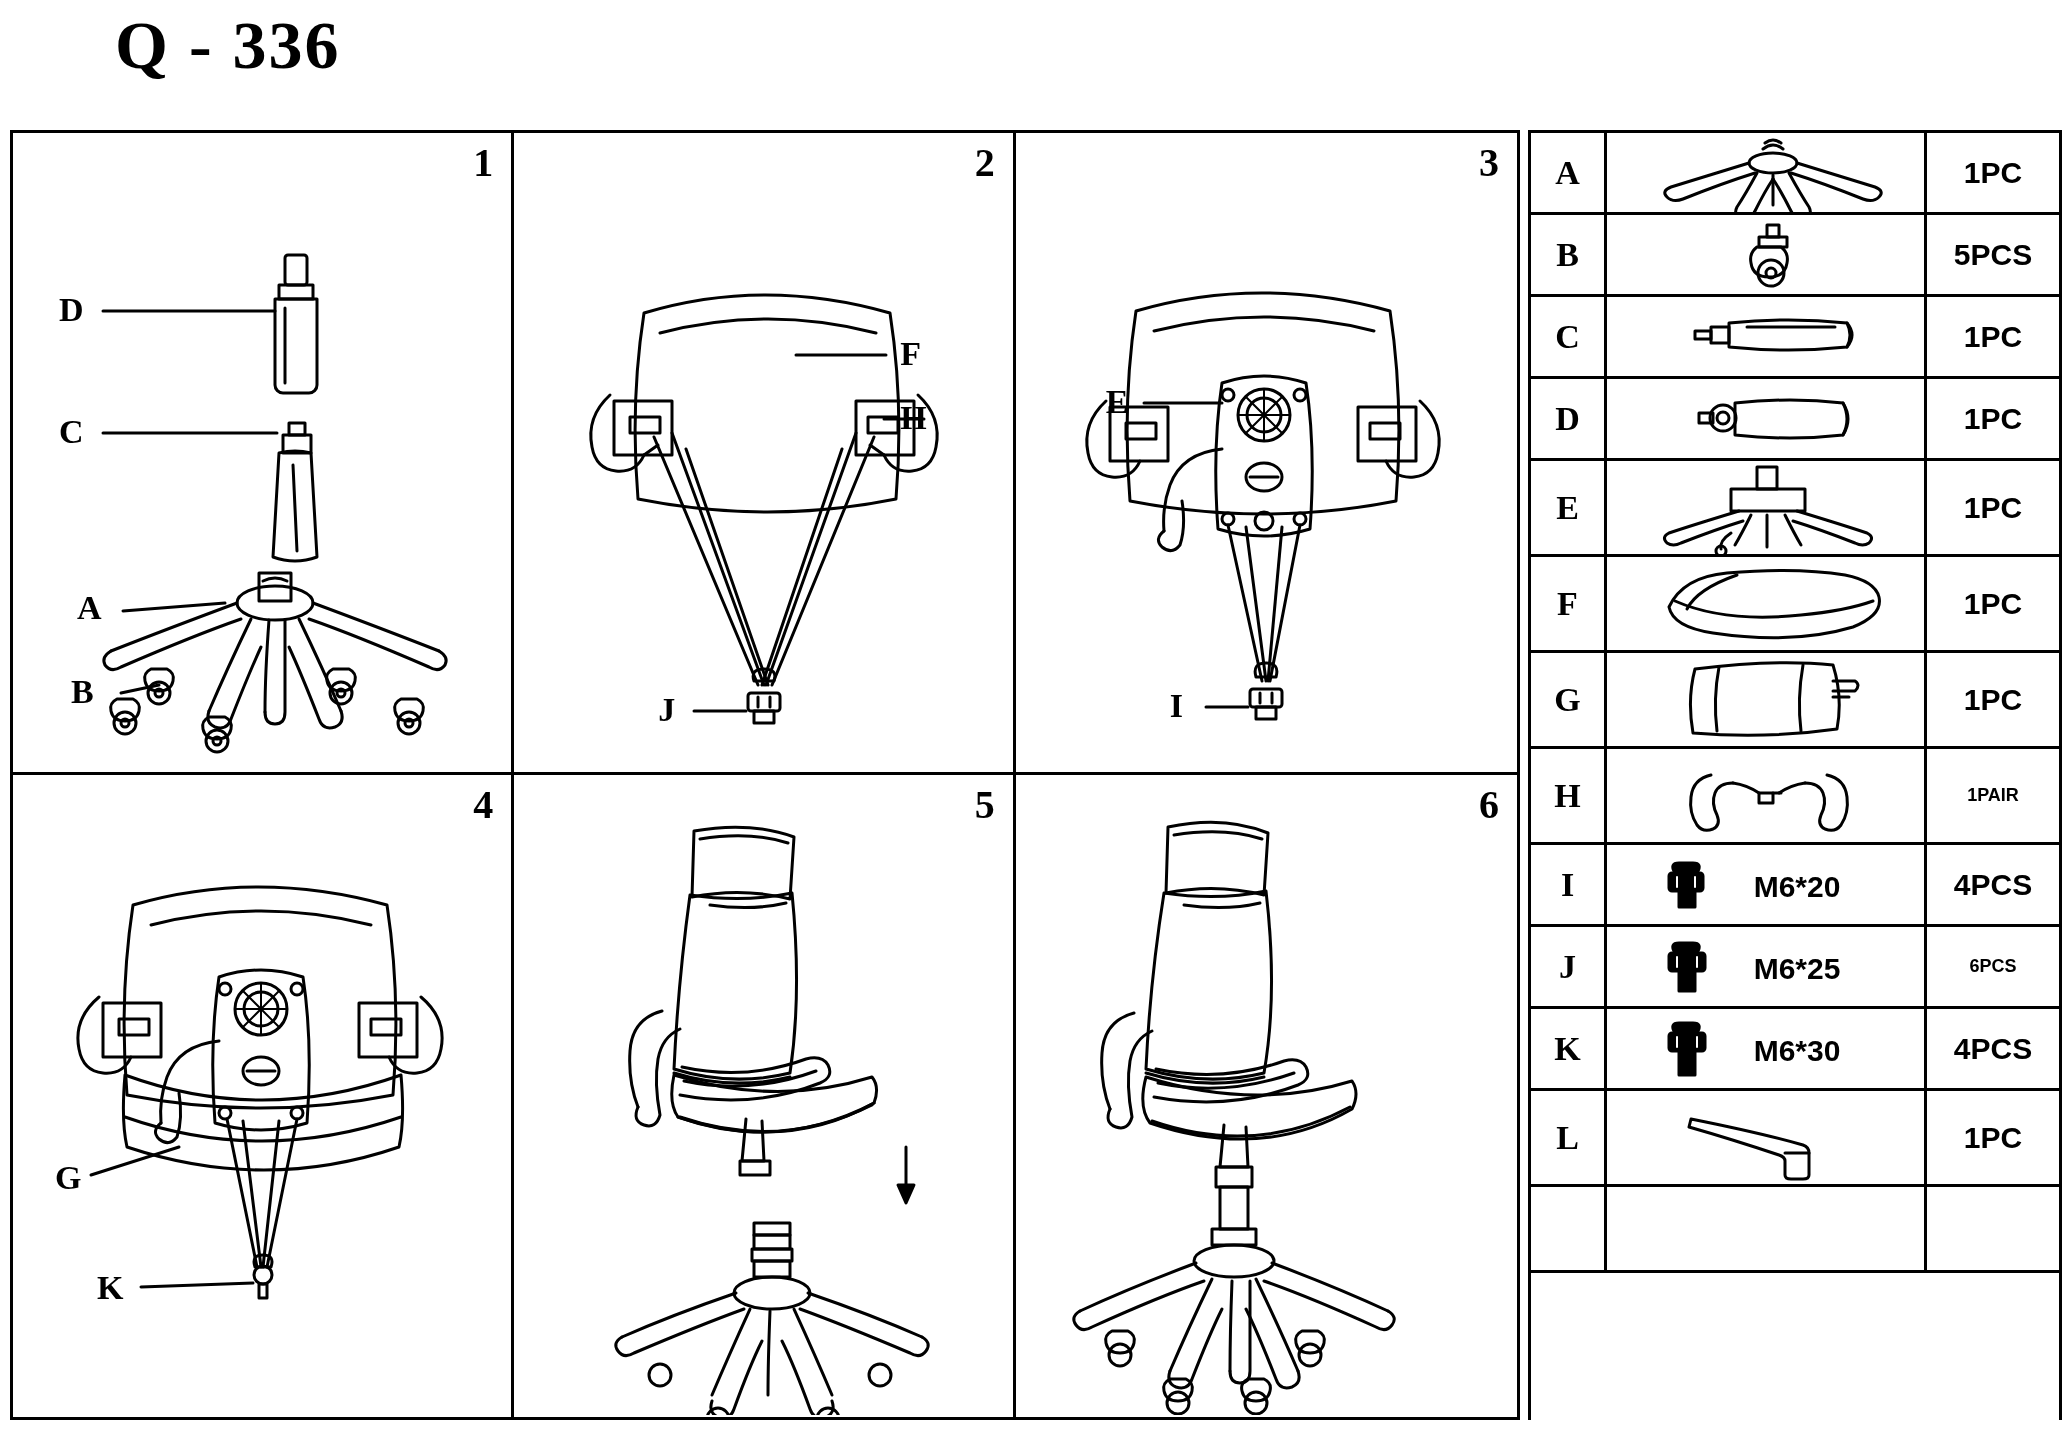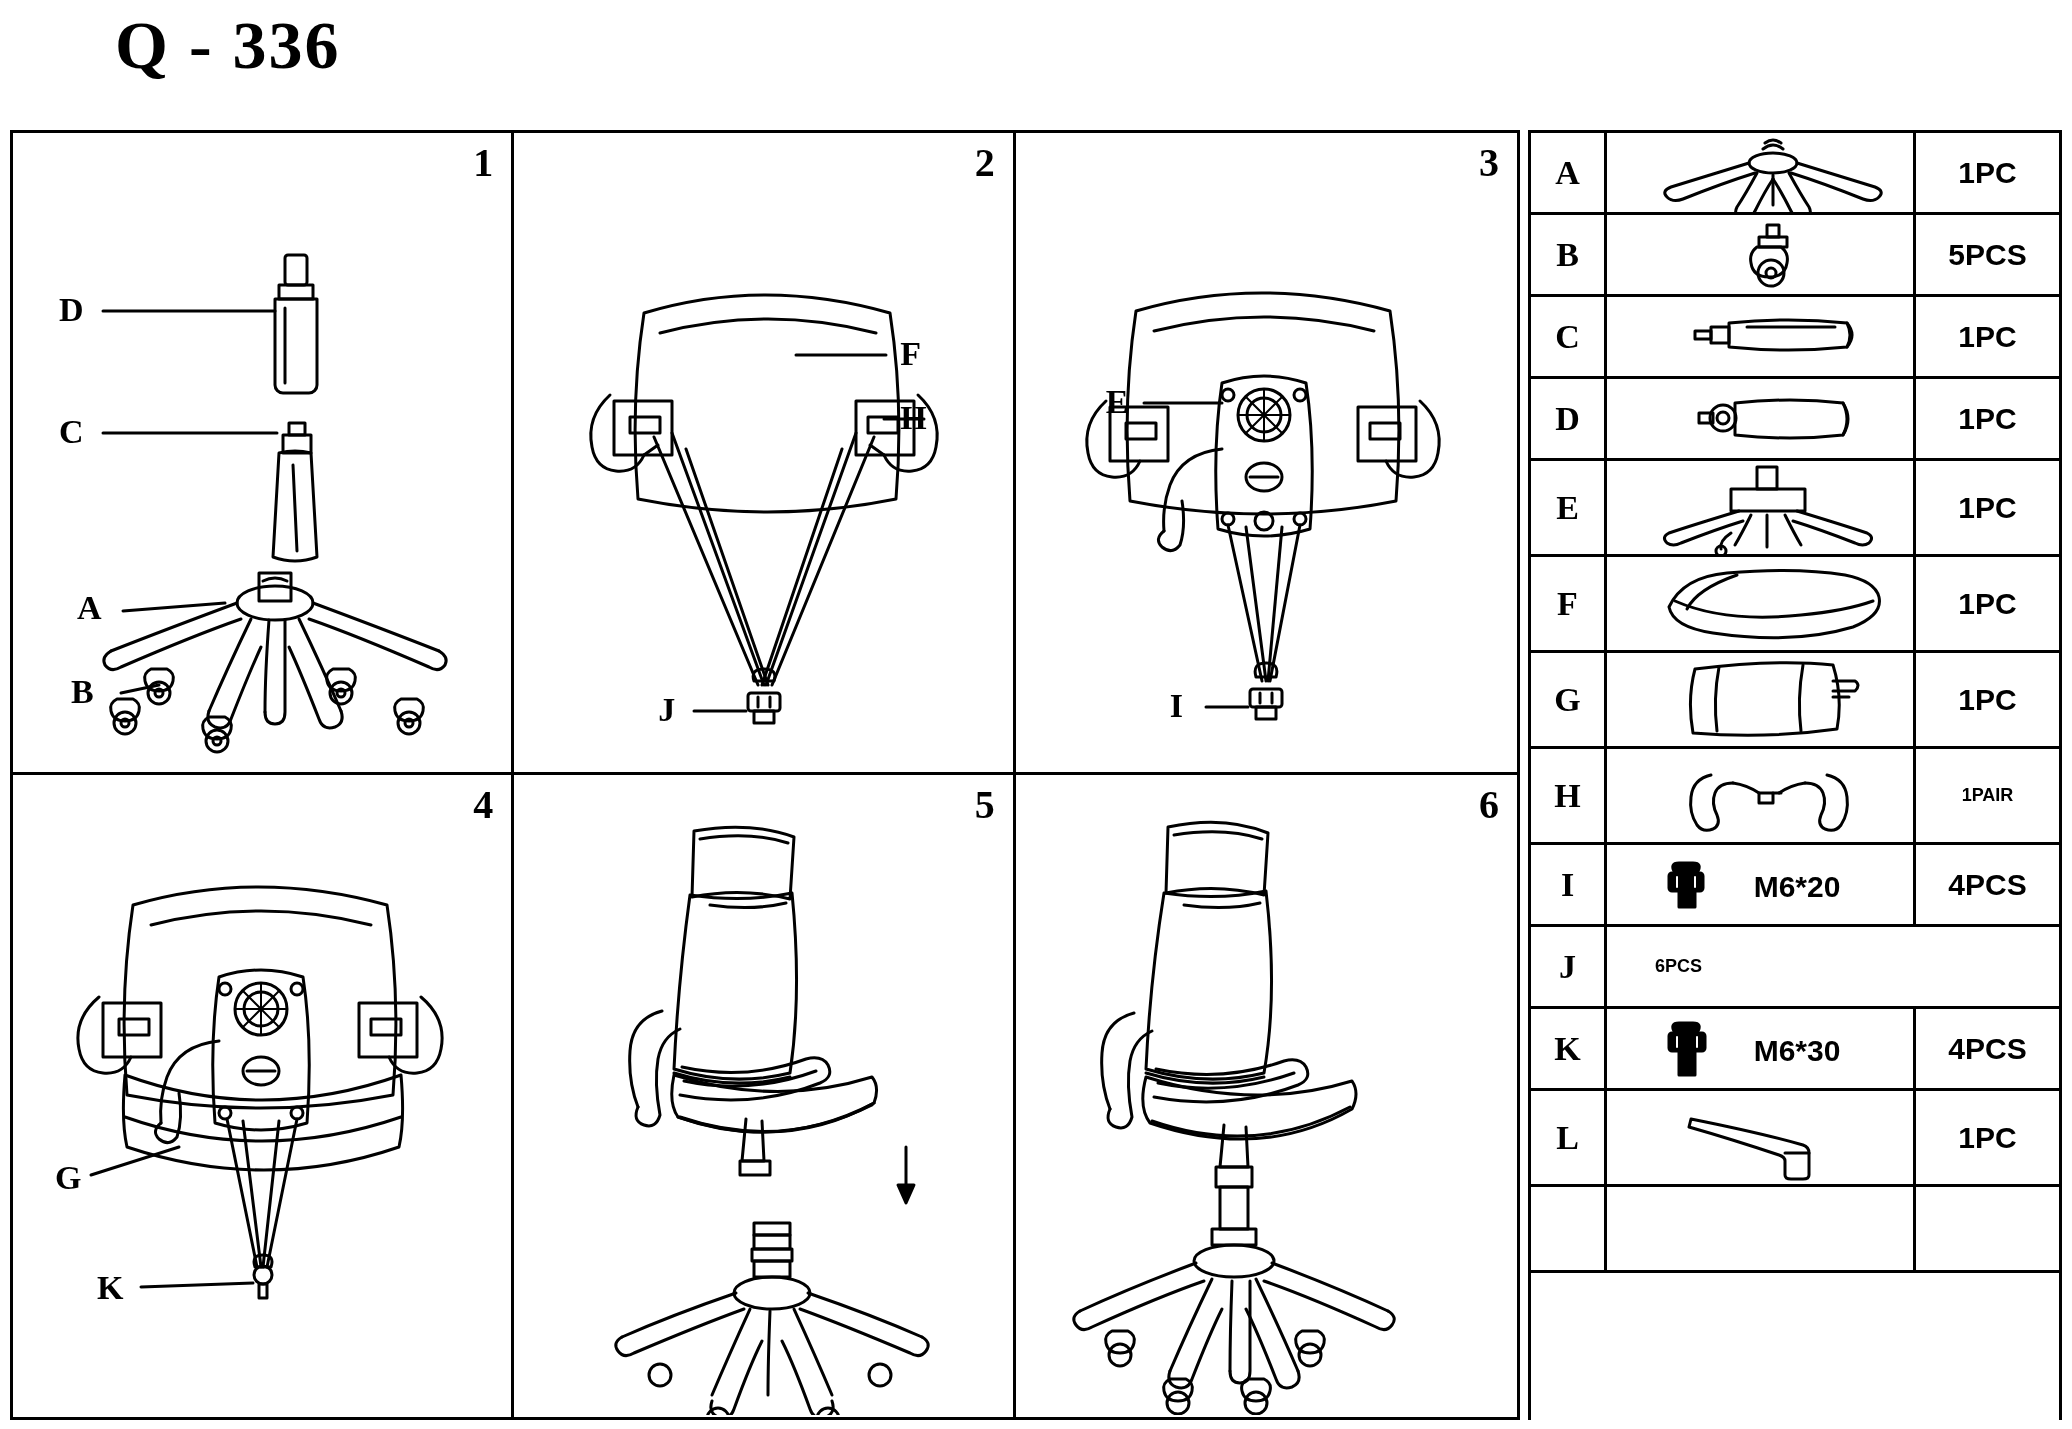--- a/index.html
+++ b/index.html
@@ -97,21 +97,21 @@
   .pic {
     flex: 1;
     border-right: 3px solid #000;
     position: relative;
     box-sizing: border-box;
     overflow: hidden;
     padding-left: 42px;
   }
   .pic svg { position: absolute; left: 0; top: 0; }
   .pqty {
-    width: 143px;
+    width: 132px;
     display: flex;
     align-items: center;
     justify-content: center;
     font-family: "Liberation Sans", sans-serif;
     font-weight: bold;
     font-size: 30px;
     box-sizing: border-box;
   }
   .pqty.small { font-size: 18px; }
   .prow.tall { height: 96px; }
@@ -602,20 +602,35 @@
           </g>
           <text x="190" y="52" font-family="Liberation Sans, sans-serif" font-size="30" font-weight="bold" text-anchor="middle">M6*20</text>
         </svg>
 
       </div>
       <div class="pqty">4PCS</div>
     </div>
 
     <div class="prow">
       <div class="pkey">J</div>
+      <div class="pic">
+        <svg width="330" height="82" viewBox="0 0 330 82">
+          <g stroke="#000" stroke-width="3" stroke-linejoin="round" stroke-linecap="round">
+            <path d="M68 26 q-6 -10 4 -10 h14 q10 0 4 10 z" fill="#000"></path>
+            <rect x="62" y="26" width="36" height="18" rx="3" fill="#000"></rect>
+            <path d="M72 44 h16 v20 h-16 z" fill="#000"></path>
+            <g fill="none" stroke="#fff" stroke-width="2">
+              <line x1="70" y1="30" x2="70" y2="40"></line>
+              <line x1="90" y1="30" x2="90" y2="40"></line>
+            </g>
+          </g>
+          <text x="190" y="52" font-family="Liberation Sans, sans-serif" font-size="30" font-weight="bold" text-anchor="middle">M6*25</text>
+        </svg>
+
+      </div>
       <div class="pqty small">6PCS</div>
     </div>
 
     <div class="prow">
       <div class="pkey">K</div>
       <div class="pic">
         <svg width="330" height="82" viewBox="0 0 330 82">
           <g stroke="#000" stroke-width="3" stroke-linejoin="round" stroke-linecap="round">
             <path d="M68 24 q-6 -10 4 -10 h14 q10 0 4 10 z" fill="#000"></path>
             <rect x="62" y="24" width="36" height="18" rx="3" fill="#000"></rect>

